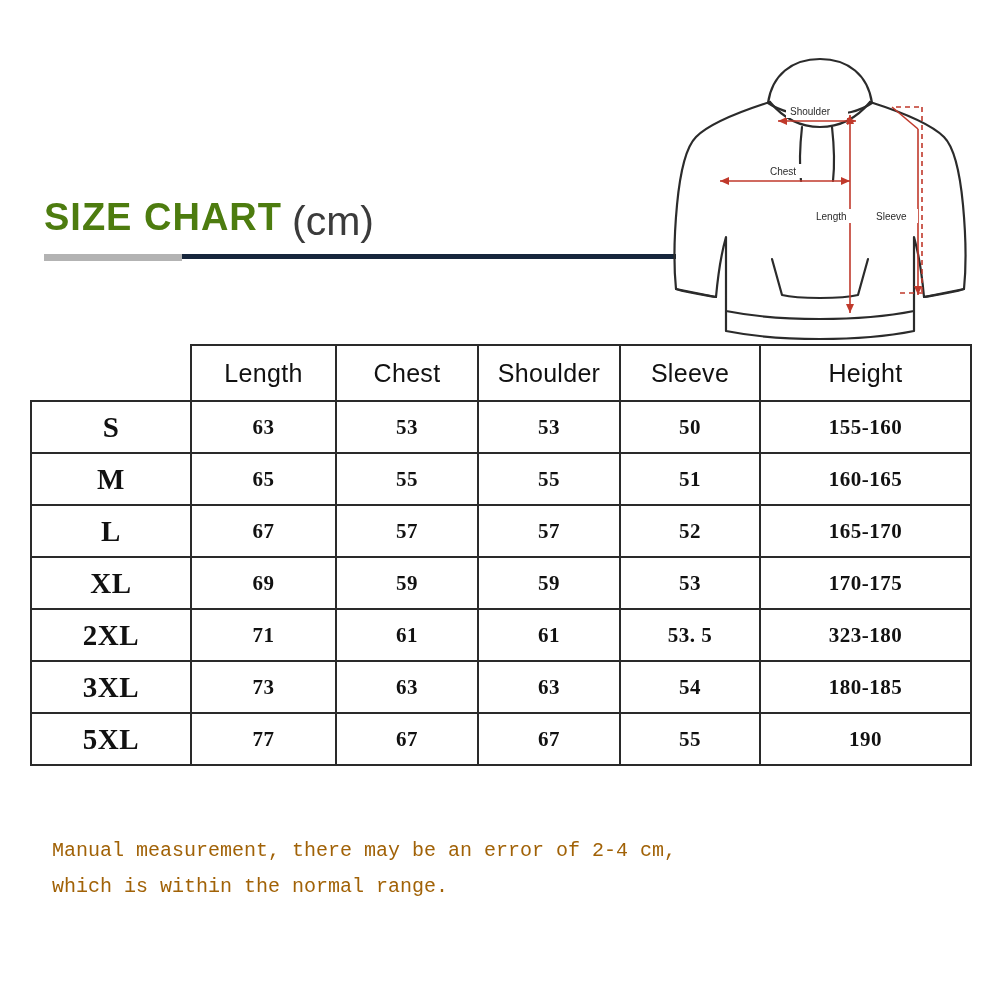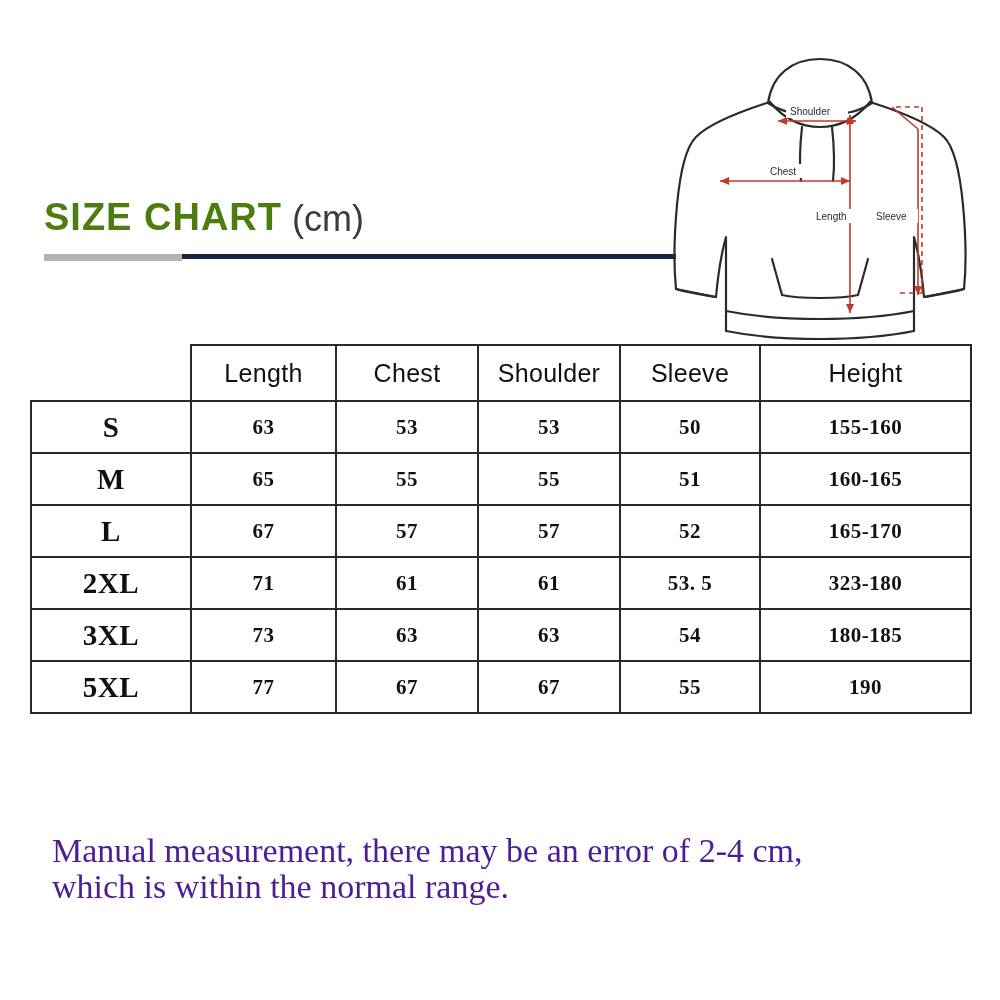--- a/index.html
+++ b/index.html
@@ -32,21 +32,21 @@
     font-weight: bold;
     letter-spacing: 1px;
     color: #4d7c0f;
     white-space: nowrap;
   }
   #title-unit {
     position: absolute;
     left: 248px;
     top: 2px;
     font-family: "Liberation Sans", sans-serif;
-    font-size: 36px;
+    font-size: 41px;
     color: #3b3b3b;
     white-space: nowrap;
   }
   #rule-grey {
     position: absolute;
     left: 0px;
     top: 58px;
     width: 138px;
     height: 7px;
     background: #b3b3b3;
@@ -121,24 +121,24 @@
     font-size: 29px;
     font-weight: bold;
   }
 
   
   #footnote {
     position: absolute;
     left: 52px;
     top: 833px;
     width: 900px;
-    font-family: Liberation Serif, serif;
-    font-size: 34px;
+    font-family: Liberation Mono, monospace;
+    font-size: 20px;
     line-height: 36px;
-    color: #4c1d95;
+    color: #a16207;
   }
   #footnote div { white-space: pre; }
 </style>
 </head>
 <body>
 
 <div id="title-block">
   <div id="title-text">SIZE CHART</div>
   <div id="title-unit">(cm)</div>
   <div id="rule-grey"></div>
@@ -245,20 +245,28 @@
       </tr>
       <tr>
         <td class="size-cell">L</td>
         <td>67</td>
         <td>57</td>
         <td>57</td>
         <td>52</td>
         <td>165-170</td>
       </tr>
       <tr>
+        <td class="size-cell">XL</td>
+        <td>69</td>
+        <td>59</td>
+        <td>59</td>
+        <td>53</td>
+        <td>170-175</td>
+      </tr>
+      <tr>
         <td class="size-cell">2XL</td>
         <td>71</td>
         <td>61</td>
         <td>61</td>
         <td>53. 5</td>
         <td>323-180</td>
       </tr>
       <tr>
         <td class="size-cell">3XL</td>
         <td>73</td>

